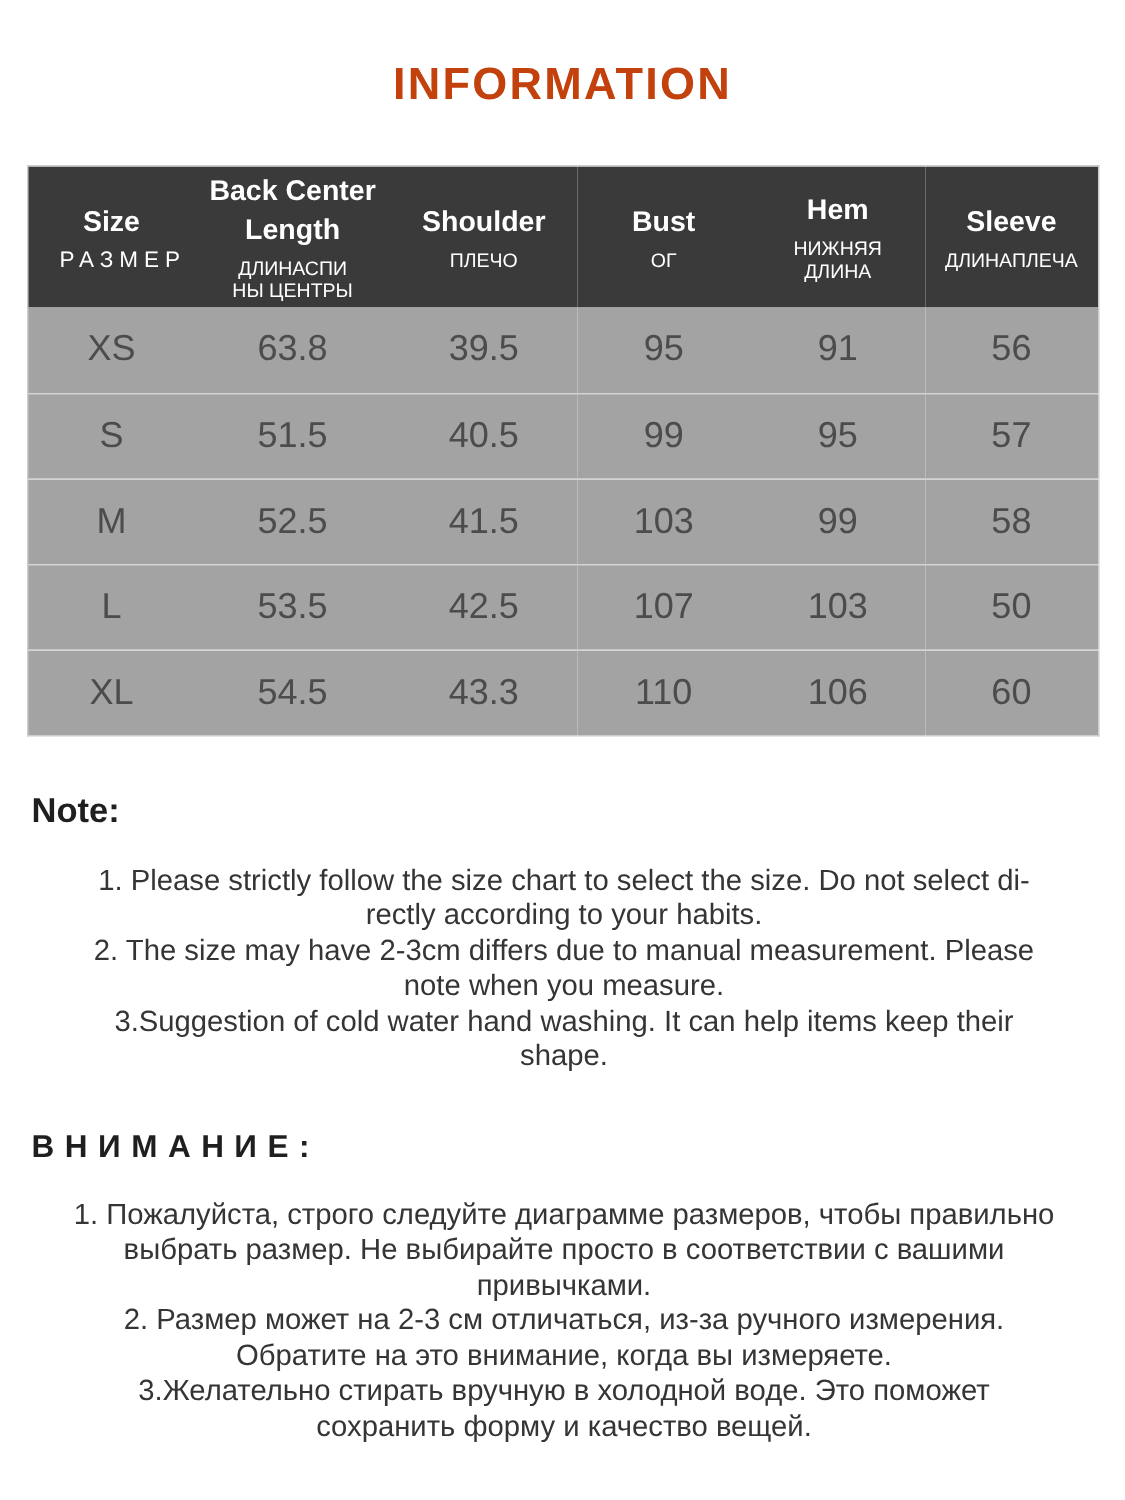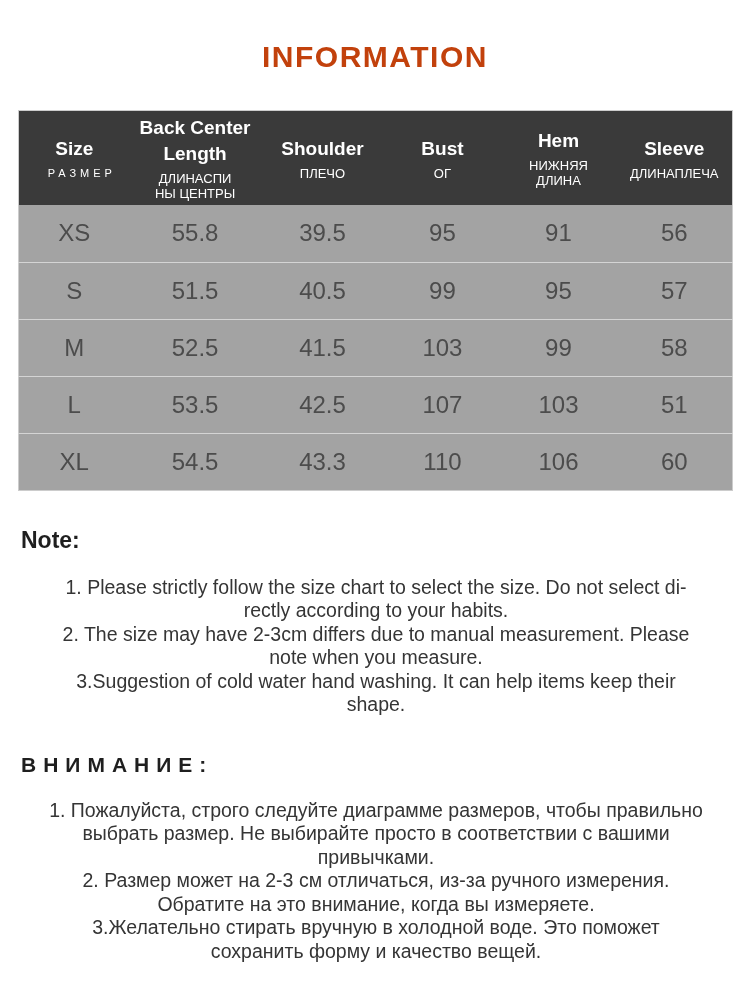--- a/index.html
+++ b/index.html
@@ -42,21 +42,21 @@
     white-space: pre-line;
   }
   .h-ru {
     font-size: 13px;
     font-weight: 400;
     line-height: 15px;
     margin-top: 4px;
     white-space: pre-line;
   }
   .h-ru.razmer {
-    font-size: 11px;
+    font-size: 15px;
     letter-spacing: 4px;
     padding-left: 15px;
   }
   .size-table tbody td {
     height: 57px;
     text-align: center;
     vertical-align: middle;
     font-size: 24px;
     color: #4c4c4c;
     background: #a3a3a3;
@@ -134,21 +134,21 @@
         </th>
         <th>
           <div class="h-en">Sleeve</div>
           <div class="h-ru">ДЛИНАПЛЕЧА</div>
         </th>
       </tr>
     </thead>
     <tbody>
       <tr>
         <td>XS</td>
-        <td>55.8</td>
+        <td>63.8</td>
         <td>39.5</td>
         <td>95</td>
         <td>91</td>
         <td>56</td>
       </tr>
       <tr>
         <td>S</td>
         <td>51.5</td>
         <td>40.5</td>
         <td>99</td>
@@ -162,21 +162,21 @@
         <td>103</td>
         <td>99</td>
         <td>58</td>
       </tr>
       <tr>
         <td>L</td>
         <td>53.5</td>
         <td>42.5</td>
         <td>107</td>
         <td>103</td>
-        <td>51</td>
+        <td>50</td>
       </tr>
       <tr>
         <td>XL</td>
         <td>54.5</td>
         <td>43.3</td>
         <td>110</td>
         <td>106</td>
         <td>60</td>
       </tr>
     </tbody>

